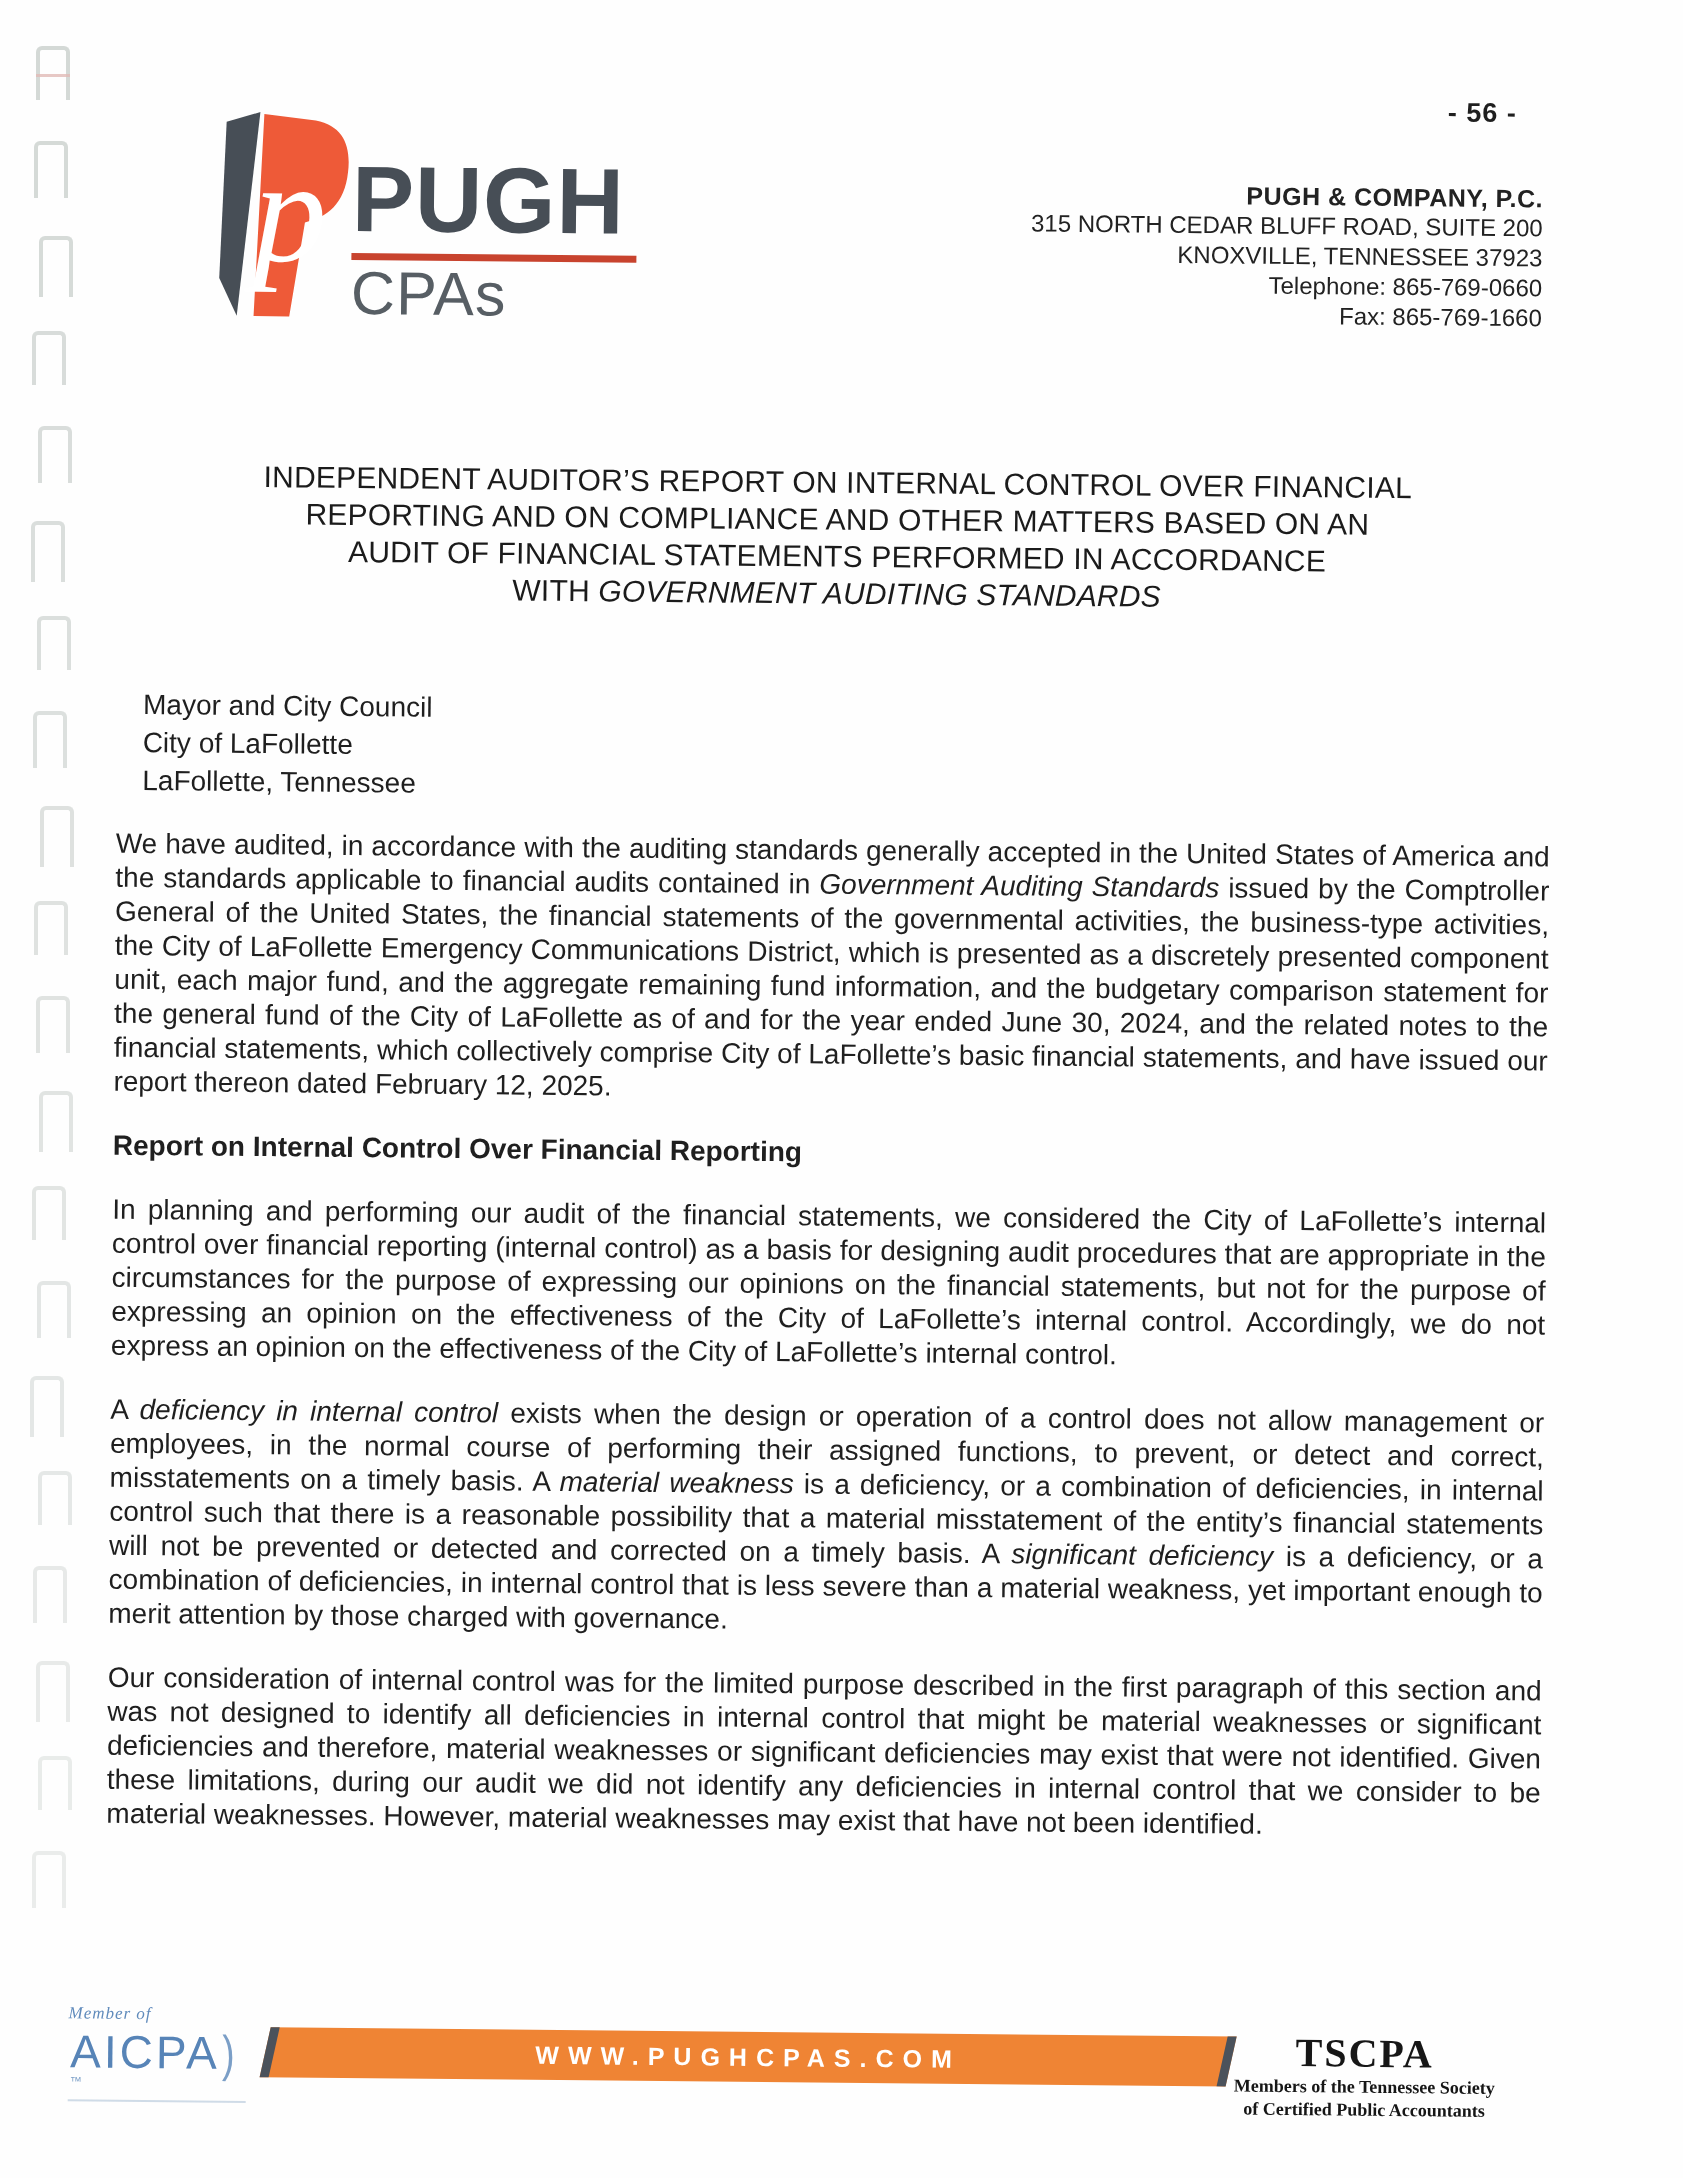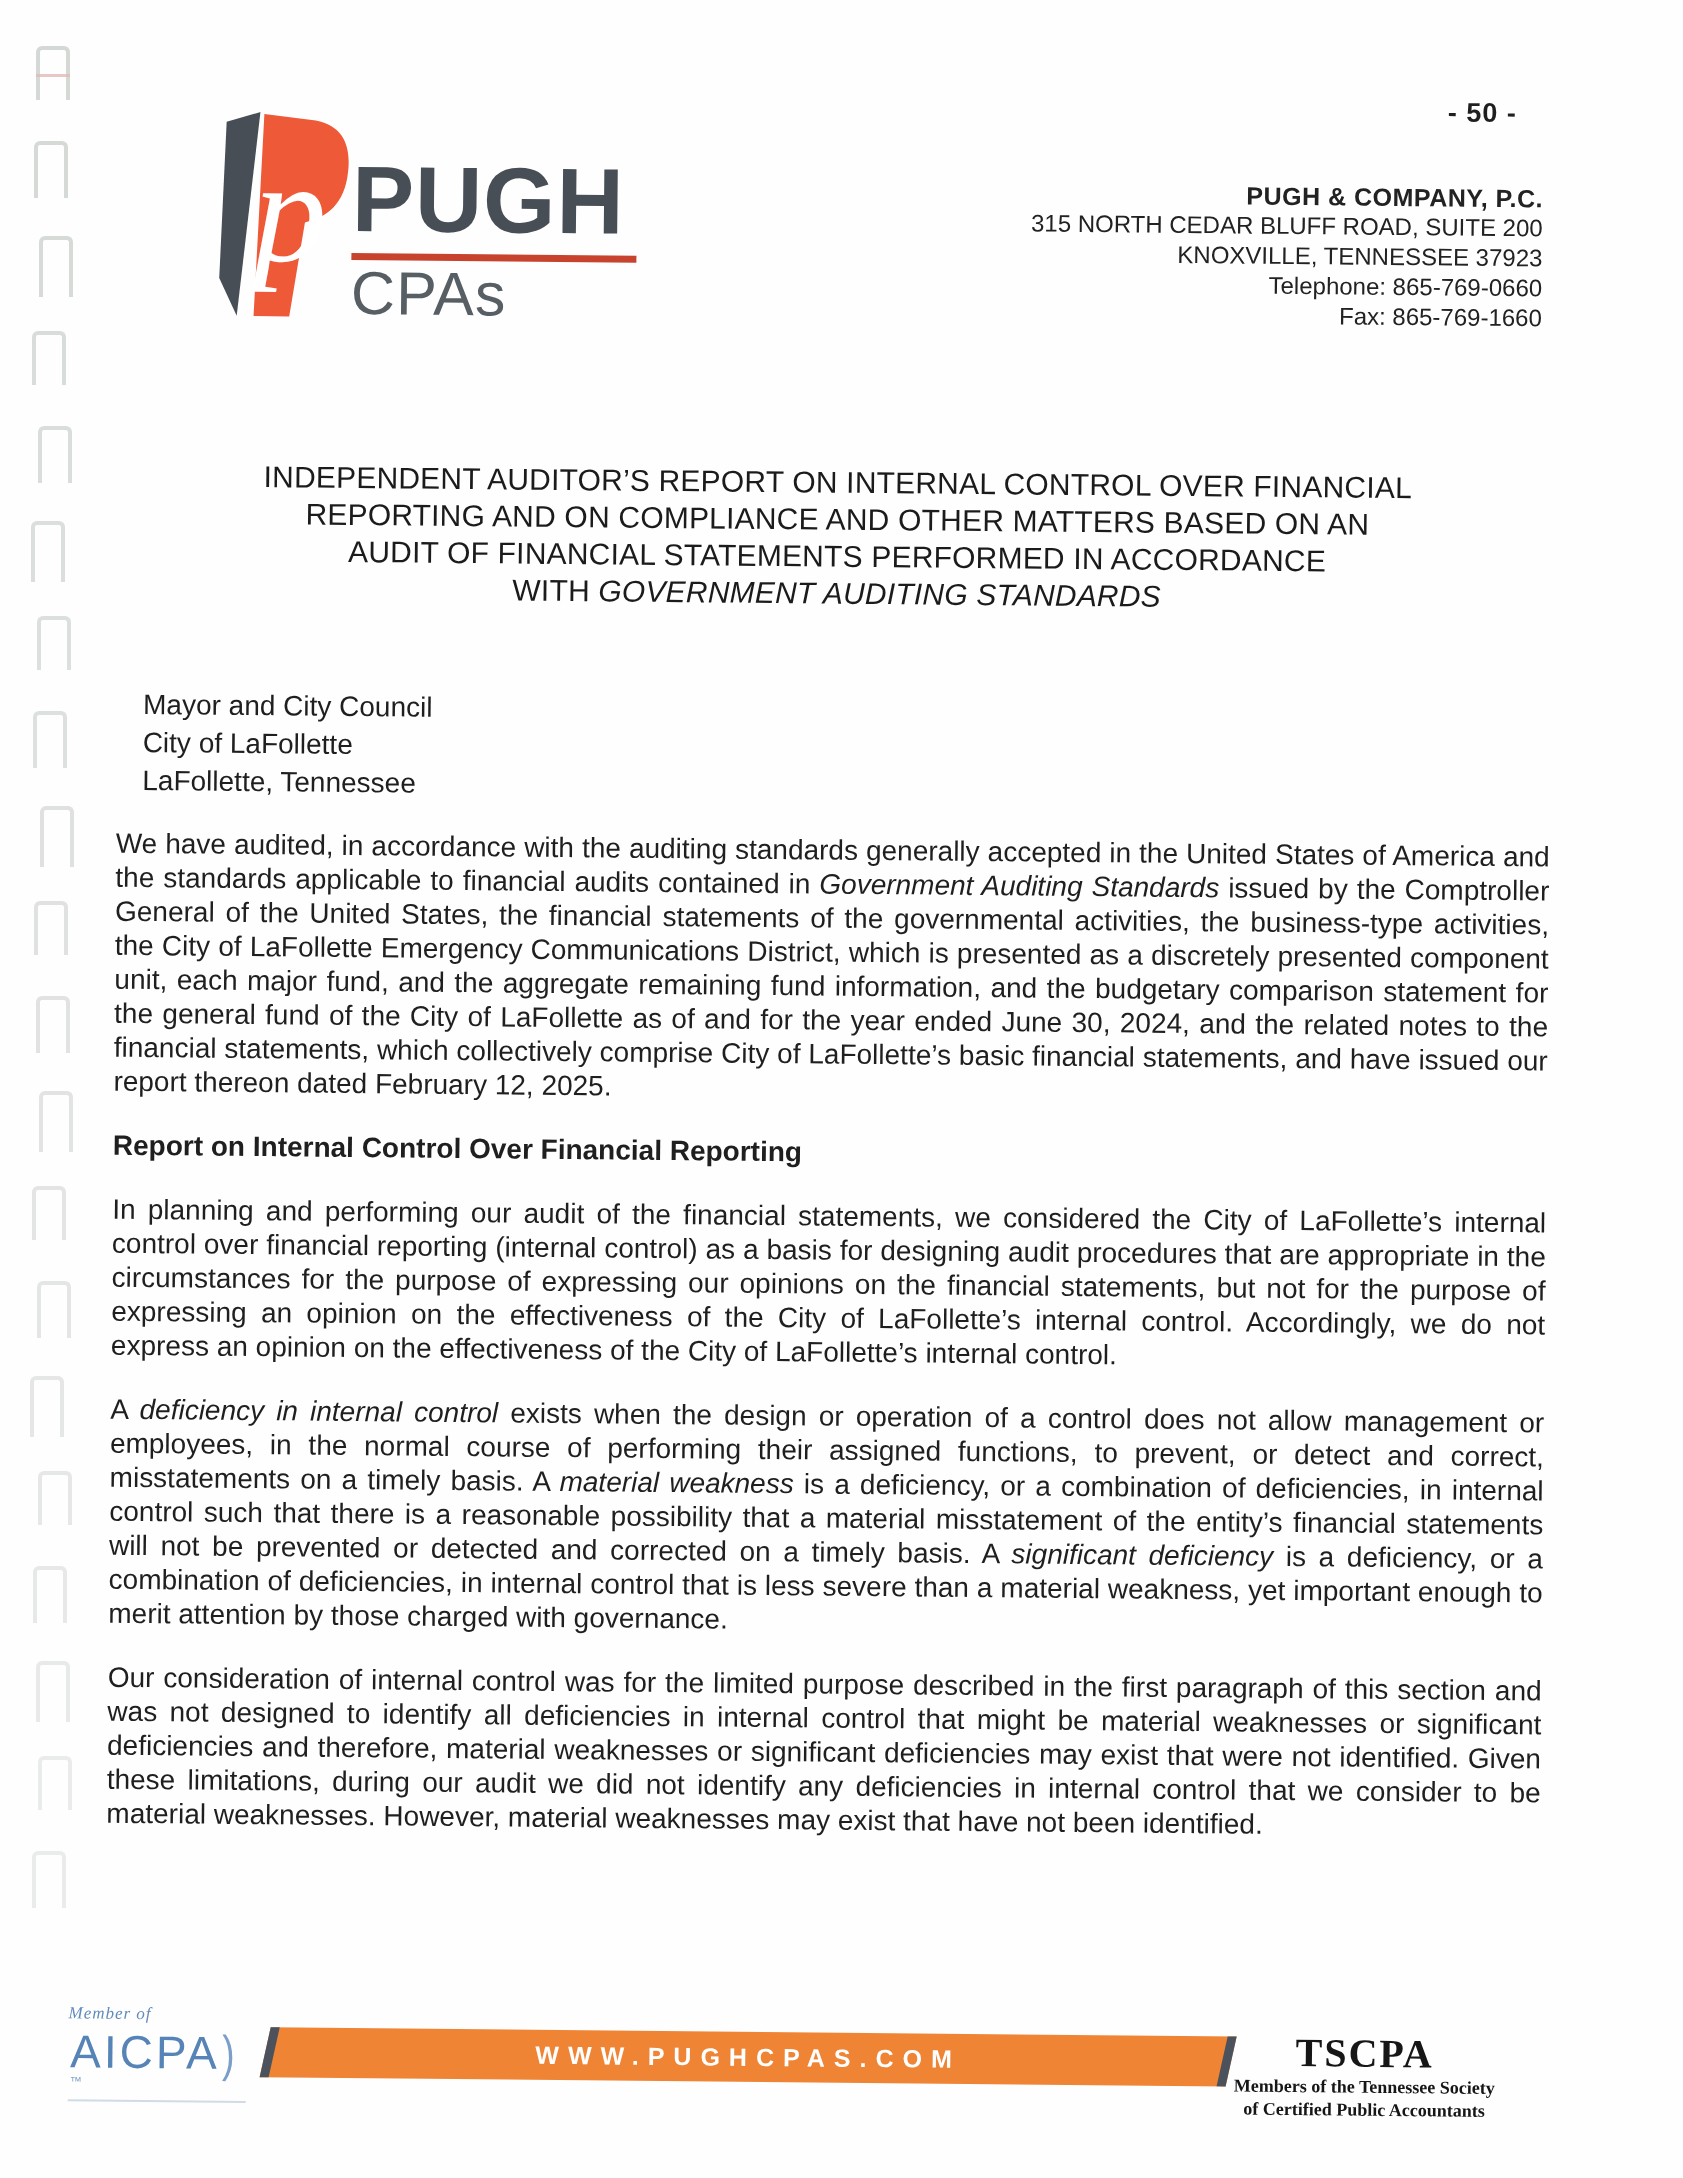--- a/index.html
+++ b/index.html
@@ -93,21 +93,21 @@
       <div class="bind-mark" style="top: 1376px; left: 30px; opacity: 0.47; height: 57px;"></div>
       <div class="bind-mark" style="top: 1471px; left: 38px; opacity: 0.45; height: 50px;"></div>
       <div class="bind-mark" style="top: 1566px; left: 33px; opacity: 0.43; height: 53px;"></div>
       <div class="bind-mark" style="top: 1661px; left: 36px; opacity: 0.41; height: 57px;"></div>
       <div class="bind-mark" style="top: 1756px; left: 38px; opacity: 0.38; height: 50px;"></div>
       <div class="bind-mark" style="top: 1851px; left: 32px; opacity: 0.36; height: 53px;"></div>
     </div>
 
   <div class="tilt">
 
-    <div class="page-number">- 50 -</div>
+    <div class="page-number">- 56 -</div>
 
     <div class="logo">
       <svg class="logo-icon" width="149" height="206" viewBox="0 0 150 208">
         <polygon class="icon-slash" points="24,10 58,0 36,206 18,168"></polygon>
         <path class="icon-blob" d="M62,2 L114,8 C142,13 150,34 147,60 C144,92 126,106 104,111 L89,206 L53,206 Z"></path>
         <text class="icon-p" x="52" y="150">p</text>
       </svg>
       <div class="logo-wordmark">PUGH</div>
       <div class="logo-rule"></div>
       <div class="logo-subtext">CPAs</div>

